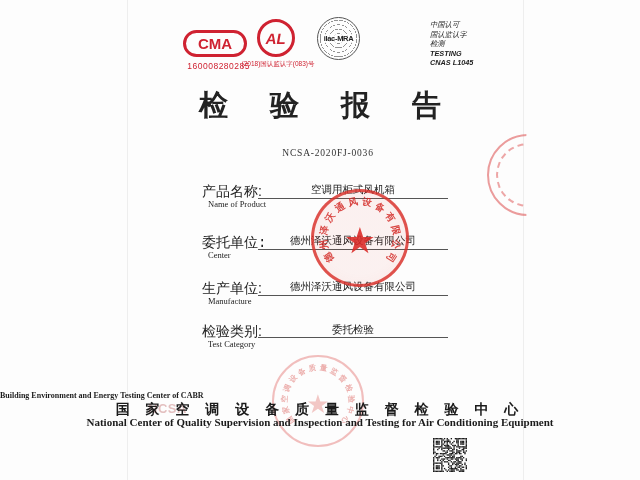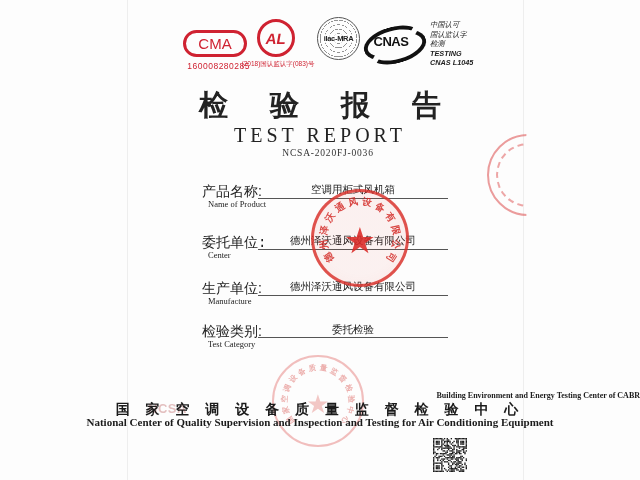--- a/index.html
+++ b/index.html
@@ -4,21 +4,21 @@
 <style>
   html,body{margin:0;padding:0;background:#ffffff;}
   #canvas{position:relative;width:640px;height:480px;background:#fdfdfd;overflow:hidden;
           font-family:"Liberation Sans","DejaVu Sans",sans-serif;color:#1f1f1f;}
   .abs{position:absolute;}
   .serif{font-family:"Liberation Serif","DejaVu Serif",serif;}
   
   .page-edge{position:absolute;top:0;bottom:0;width:1px;background:rgba(0,0,0,0.06);}
   
   .cma-pill{left:183px;top:30px;width:58px;height:21px;border:3.5px solid #cf2231;border-radius:14px;
-            display:flex;align-items:center;justify-content:center;font-weight:400;font-size:15px;
+            display:flex;align-items:center;justify-content:center;font-weight:700;font-size:15px;
             color:#cf2231;letter-spacing:0;}
   .cma-num{left:178px;top:61px;width:72px;text-align:right;color:#cf2231;font-size:8.5px;letter-spacing:0.5px;}
   .al-circle{left:257px;top:19px;width:32px;height:32px;border:3px solid #cf2231;border-radius:50%;
              display:flex;align-items:center;justify-content:center;color:#cf2231;font-weight:700;
              font-size:15px;transform-origin:center;}
   .al-circle span{display:inline-block;transform:skewX(-10deg);}
   .al-caption{left:236px;top:60px;width:84px;text-align:center;color:#cf2231;font-size:6.5px;}
   .ilac-circle{left:317px;top:17px;width:41px;height:41px;border-radius:50%;border:1px solid #555;
                background:repeating-radial-gradient(circle at 50% 50%, rgba(40,40,40,0.5) 0 0.6px, transparent 0.6px 4.5px);
                display:flex;align-items:center;justify-content:center;}
@@ -53,21 +53,21 @@
               border-radius:50%;z-index:0;}
   .faint-seal .star{position:absolute;left:50%;top:54%;transform:translate(-50%,-52%);
                     font-size:26px;color:rgba(217,60,55,0.28);}
   .faint-seal .arc-char{color:rgba(210,50,46,0.38);}
   .edge-seal{left:487px;top:134px;width:78px;height:78px;border:2px solid rgba(217,60,60,0.5);
              border-radius:50%;clip-path:inset(0 52% 0 0);}
   .edge-seal .inner{position:absolute;left:7px;top:7px;right:7px;bottom:7px;border-radius:50%;
                     border:2px dashed rgba(217,60,60,0.45);}
   
   .org-zh{left:0;right:0;top:374px;text-align:center;font-size:14px;font-weight:700;color:#1b1b1b;z-index:2;}
-  .org-en{left:0;right:0;top:391px;text-align:right;font-size:8px;font-weight:700;color:#1b1b1b;z-index:2;padding-left:13px;}
+  .org-en{left:0;right:0;top:391px;text-align:left;font-size:8px;font-weight:700;color:#1b1b1b;z-index:2;}
   .center-zh{left:0;right:0;top:401px;text-align:center;font-size:14px;font-weight:600;
              letter-spacing:6px;color:#1b1b1b;z-index:2;}
   .center-en{left:0;right:0;top:416px;text-align:center;font-size:11px;font-weight:700;color:#1b1b1b;z-index:2;}
   .ncsa-mark{left:148px;top:401px;font-size:13px;font-weight:700;color:rgba(195,115,115,0.45);
              letter-spacing:0.5px;z-index:1;}
   .qr{left:433px;top:438px;width:34px;height:34px;z-index:2;}
   .qr svg{display:block;}
 </style>
 </head>
 <body>
@@ -83,34 +83,30 @@
 
   <div class="abs al-circle">
     <span>AL</span>
   </div>
   <div class="abs al-caption">(2018)国认监认字(083)号</div>
 
   <div class="abs ilac-circle">
     <span class="ilac-label">ilac-MRA</span>
   </div>
 
-  <div class="abs cnas-box">
-    <span class="cnas-text">CNAS</span>
-  </div>
 
   <div class="abs accred">
     <div>中国认可</div>
     <div>国认监认字</div>
     <div>检测</div>
     <div class="b">TESTING</div>
     <div class="b">CNAS L1045</div>
   </div>
 
   <div class="abs title-zh">检 验 报 告</div>
-  <div class="abs title-en serif">TEST REPORT</div>
   <div class="abs report-no serif">NCSA-2020FJ-0036</div>
 
   <div class="abs edge-seal">
     <div class="inner"></div>
   </div>
 
   <div class="abs f-zh" style="top:183px;">产品名称:</div>
   <div class="abs f-en serif" style="top:199px;">Name of Product</div>
   <div class="abs f-val" style="top:183px;">空调用柜式风机箱</div>
   <div class="abs f-line" style="top:197px;"></div>

